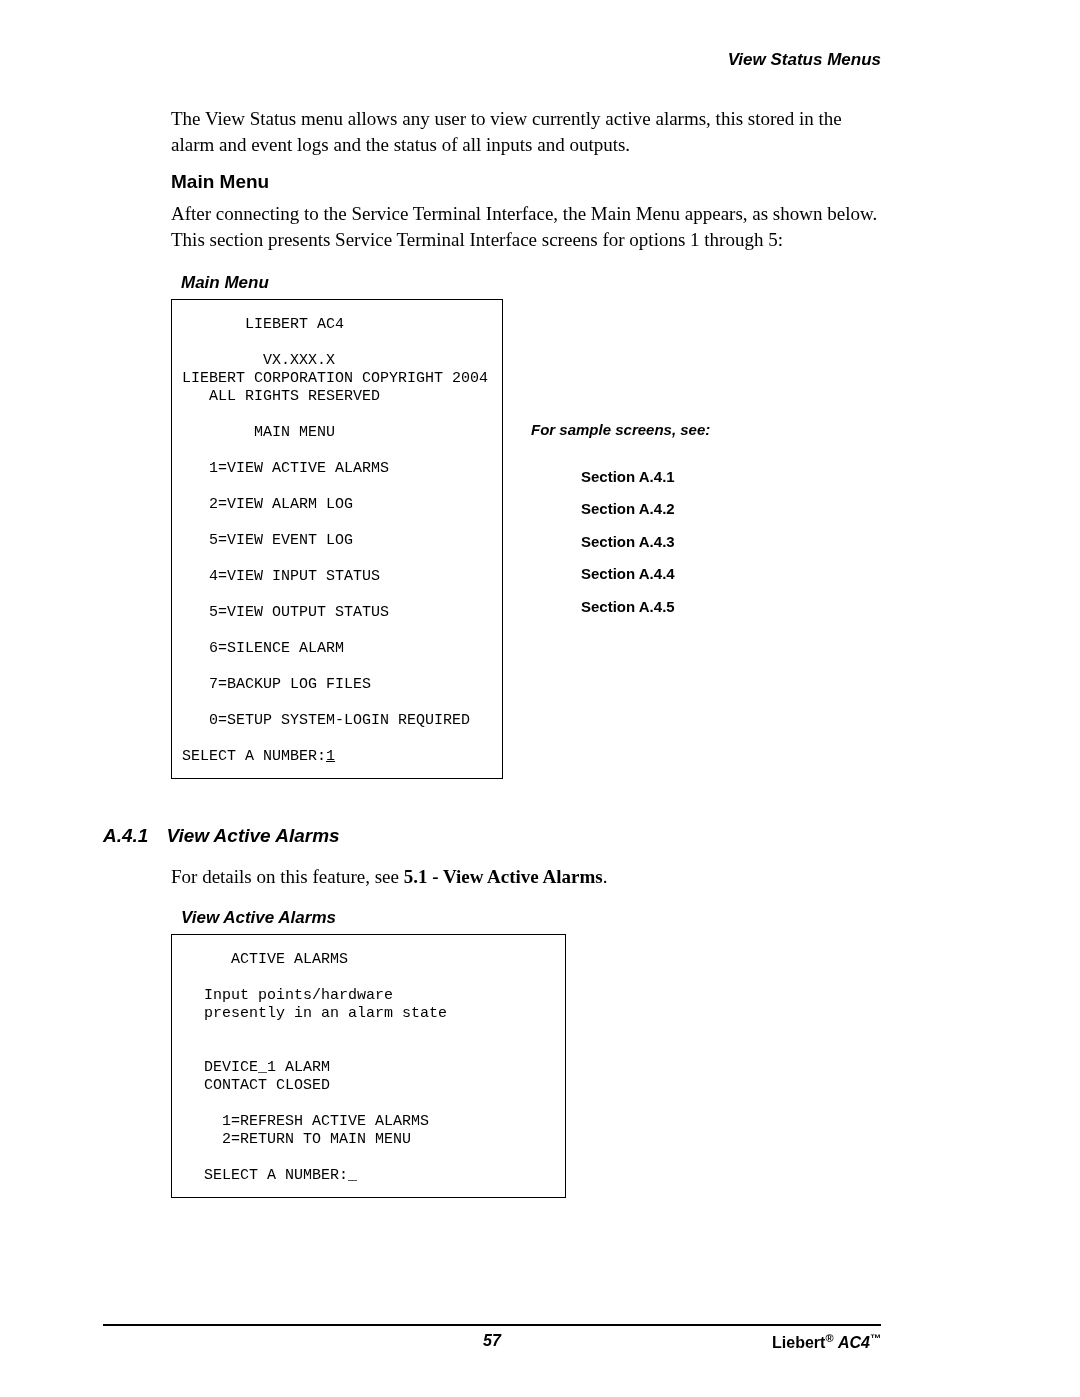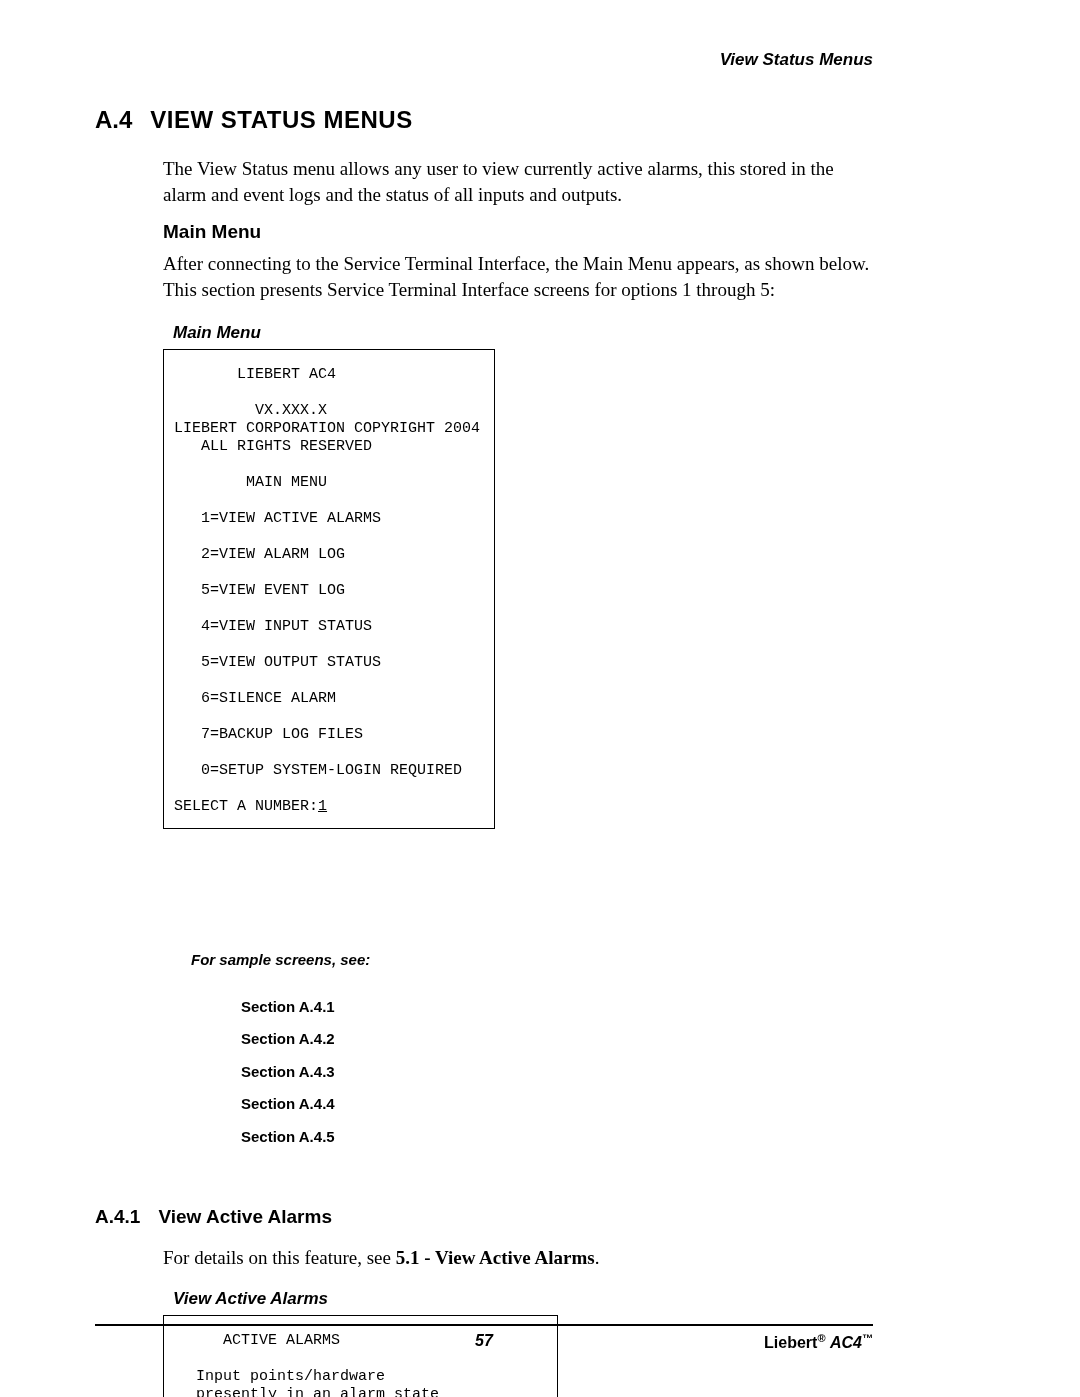--- a/index.html
+++ b/index.html
@@ -8,20 +8,21 @@
     background: #fff;
     font-family: "Times New Roman", Times, serif;
     color: #000;
   }
   .page {
     width: 968px;
     height: 1397px;
     position: relative;
     box-sizing: border-box;
     padding: 50px 95px 0 95px;
+    margin-left: 8px;
   }
   .header-running {
     text-align: right;
     font-family: Arial, Helvetica, sans-serif;
     font-weight: bold;
     font-style: italic;
     font-size: 17px;
     margin-bottom: 36px;
   }
   .h2-row {
@@ -49,21 +50,21 @@
   }
   .caption {
     margin: 20px 0 6px 78px;
     font-family: Arial, Helvetica, sans-serif;
     font-weight: bold;
     font-style: italic;
     font-size: 17px;
   }
   .two-col {
     display: flex;
-    flex-direction: column;
+    flex-direction: row;
     align-items: flex-start;
     margin-left: 68px;
   }
   .terminal-box {
     border: 1px solid #000;
     font-family: Consolas, "Courier New", monospace;
     font-size: 15px;
     white-space: pre;
     padding: 16px 10px 12px 10px;
     line-height: 1.2;
@@ -90,20 +91,21 @@
     margin-left: 50px;
     margin-bottom: 15.5px;
   }
   .subsec-row {
     display: flex;
     gap: 18px;
     font-family: Arial, Helvetica, sans-serif;
     font-weight: bold;
     font-size: 19px;
     margin: 46px 0 8px 0;
+    font-style: italic;
   }
   .crossref {
     margin-left: 68px;
     font-size: 19px;
   }
   .crossref b {
     font-weight: bold;
   }
   .underline {
     text-decoration: underline;
@@ -144,24 +146,20 @@
     font-weight: bold;
   }
 </style>
 </head>
 <body>
 
 <div class="page">
 
   <div class="header-running">View Status Menus</div>
 
-  <div class="h2-row">
-    <span>A.4</span>
-    <span class="label">VIEW STATUS MENUS</span>
-  </div>
 
   <p class="body-text">The View Status menu allows any user to view currently active alarms, this stored in the alarm and event logs and the status of all inputs and outputs.</p>
 
   <div class="h3">Main Menu</div>
 
   <p class="body-text">After connecting to the Service Terminal Interface, the Main Menu appears, as shown below. This section presents Service Terminal Interface screens for options 1 through 5:</p>
 
   <div class="caption">Main Menu</div>
 
   <div class="two-col">

